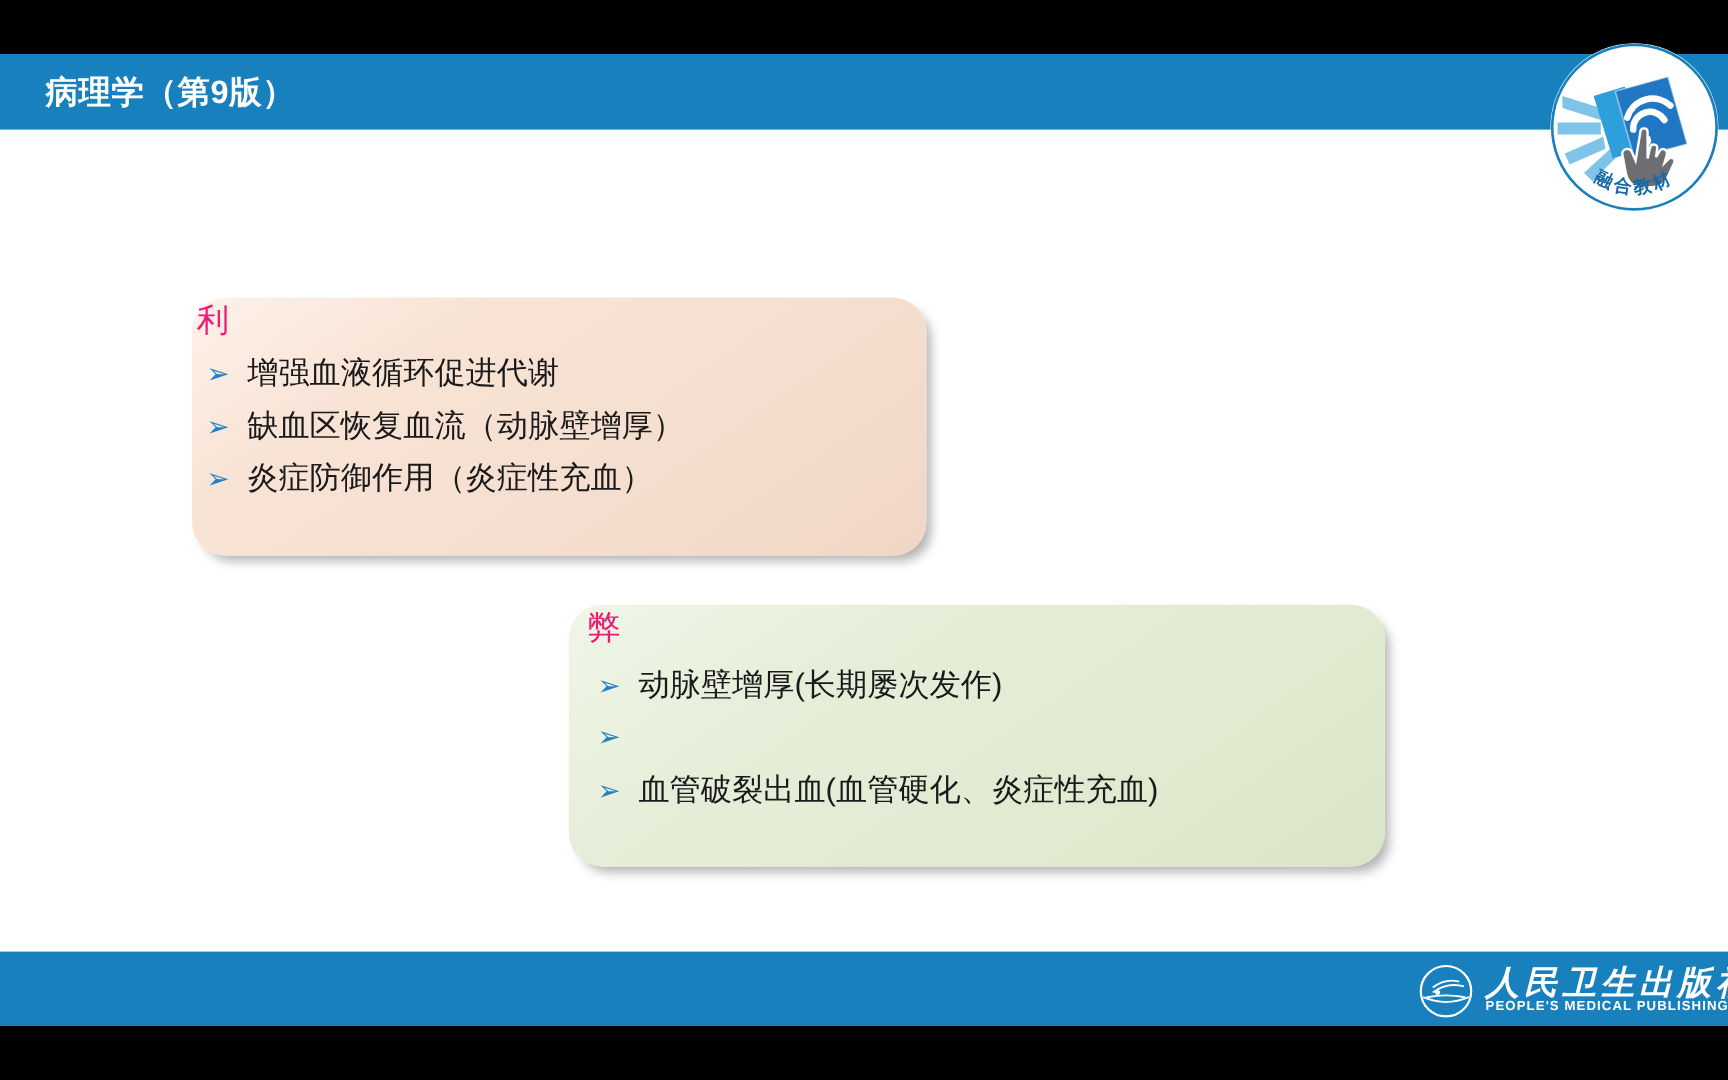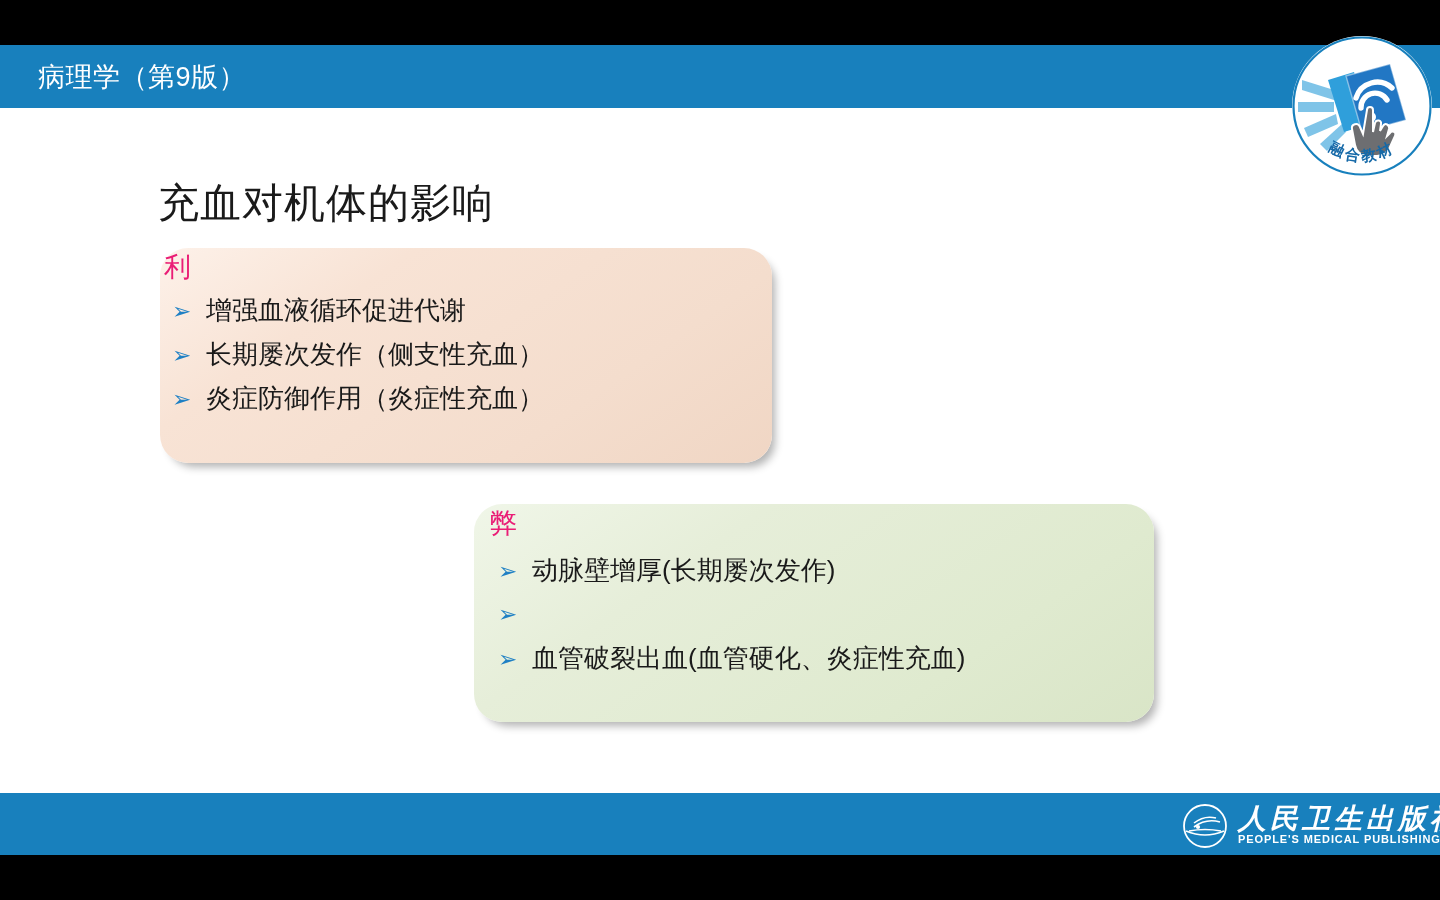--- a/index.html
+++ b/index.html
@@ -40,21 +40,21 @@
   .header-bar {
     position: absolute;
     left: 0; top: 45px;
     width: 1440px; height: 63px;
     background: #1880bd;
   }
   .header-title {
     position: absolute;
     left: 38px; top: 57px;
     font-size: 27px;
-    font-weight: normal;
+    font-weight: bold;
     color: #ffffff;
     letter-spacing: 0.5px;
     line-height: 40px;
     white-space: nowrap;
   }
 
   
   .badge {
     position: absolute;
     left: 1288px; top: 32px;
@@ -202,32 +202,31 @@
 
       <defs>
         <path id="badgeArc" d="M20,92 A58,58 0 0 0 128,92" fill="none"></path>
       </defs>
       <text font-size="15" font-weight="bold" fill="#1569a8" letter-spacing="3">
         <textPath href="#badgeArc" startOffset="50%" text-anchor="middle">融合教材</textPath>
       </text>
     </svg>
   </div>
 
-  <div class="slide-title">充血对机体的影响</div>
 
   <div class="box box-pros">
     <div class="box-heading">利</div>
     <div class="bullet-list">
       <div class="bullet-row">
         <span class="bullet-mark">➢</span>
         <span class="bullet-text">增强血液循环促进代谢</span>
       </div>
       <div class="bullet-row">
         <span class="bullet-mark">➢</span>
-        <span class="bullet-text">长期屡次发作（侧支性充血）</span>
+        <span class="bullet-text">缺血区恢复血流（动脉壁增厚）</span>
       </div>
       <div class="bullet-row">
         <span class="bullet-mark">➢</span>
         <span class="bullet-text">炎症防御作用（炎症性充血）</span>
       </div>
     </div>
   </div>
 
   <div class="box box-cons">
     <div class="box-heading">弊</div>

